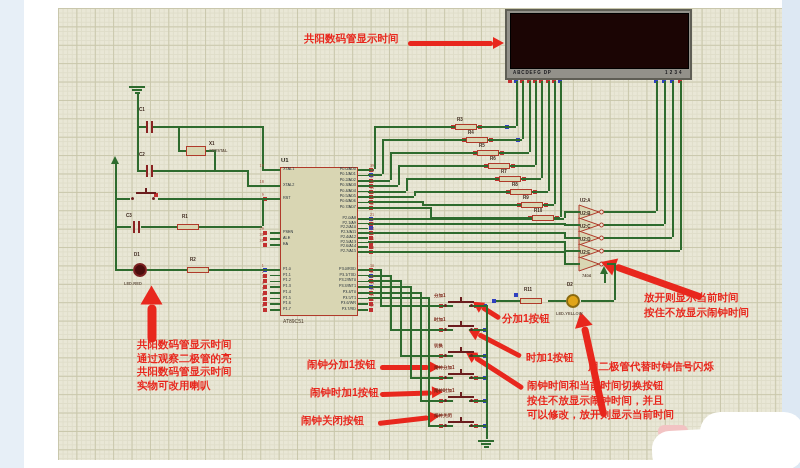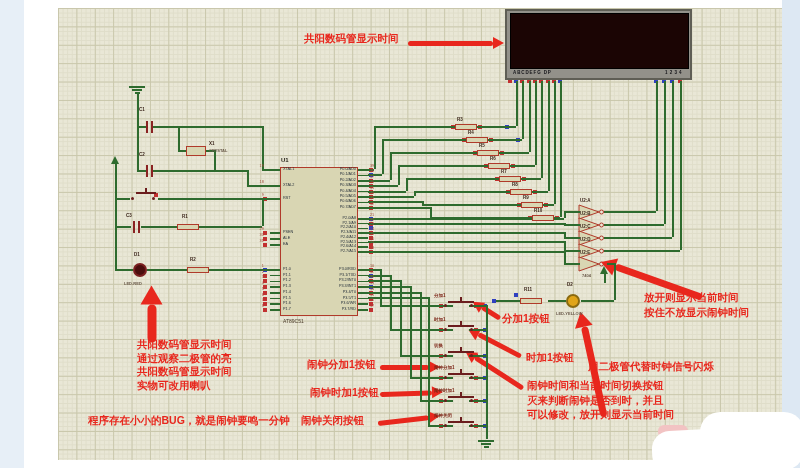--- a/index.html
+++ b/index.html
@@ -531,28 +531,27 @@
       <div class="abs" style="left: 3px; top: 39px; width: 20px; height: 5px; border-radius: 1px; background: rgb(255, 32, 20); box-shadow: rgba(255, 46, 26, 0.85) 0px 0px 4px;"></div>
       <div class="abs" style="left: 0px; top: 23.5px; width: 5px; height: 18px; border-radius: 1px; background: rgba(255, 70, 50, 0.09);"></div>
       <div class="abs" style="left: 0px; top: 2.5px; width: 5px; height: 18px; border-radius: 1px; background: rgb(255, 32, 20); box-shadow: rgba(255, 46, 26, 0.85) 0px 0px 4px;"></div>
       <div class="abs" style="left: 3px; top: 19.5px; width: 20px; height: 5px; border-radius: 1px; background: rgb(255, 32, 20); box-shadow: rgba(255, 46, 26, 0.85) 0px 0px 4px;"></div>
     </div>
     <div class="abs note" style="left: 304px; top: 33px;">共阳数码管显示时间</div>
     <div class="abs note" style="left: 137px; top: 339px;">共阳数码管显示时间</div>
     <div class="abs note" style="left: 137px; top: 352.5px;">通过观察二极管的亮</div>
     <div class="abs note" style="left: 137px; top: 366px;">共阳数码管显示时间</div>
     <div class="abs note" style="left: 137px; top: 379.5px;">实物可改用喇叭</div>
-    <div class="abs note" style="left: 88px; top: 415px;">程序存在小小的BUG，就是闹钟要鸣一分钟</div>
     <div class="abs note" style="left: 502px; top: 313px;">分加1按钮</div>
     <div class="abs note" style="left: 526px; top: 352px;">时加1按钮</div>
     <div class="abs note" style="left: 307px; top: 359px;">闹钟分加1按钮</div>
     <div class="abs note" style="left: 310px; top: 387px;">闹钟时加1按钮</div>
     <div class="abs note" style="left: 301px; top: 415px;">闹钟关闭按钮</div>
     <div class="abs note" style="left: 527px; top: 380px;">闹钟时间和当前时间切换按钮</div>
-    <div class="abs note" style="left: 527px; top: 394.5px;">灭来判断闹钟是否到时，并且</div>
+    <div class="abs note" style="left: 527px; top: 394.5px;">按住不放显示闹钟时间，并且</div>
     <div class="abs note" style="left: 527px; top: 409px;">可以修改，放开则显示当前时间</div>
     <div class="abs note" style="left: 644px; top: 292px;">放开则显示当前时间</div>
     <div class="abs note" style="left: 644px; top: 307px;">按住不放显示闹钟时间</div>
     <div class="abs note" style="left: 588px; top: 361px;">用二极管代替时钟信号闪烁</div>
     <div class="abs" style="left: 408px; top: 40.5px; width: 96px; height: 5px; transform: rotate(0rad); transform-origin: 0px 50%;">
       <div class="abs" style="left: 0px; top: 0px; width: 85px; height: 5px; background: rgb(232, 39, 29); border-radius: 2.5px;"></div>
       <div class="abs" style="left: 85px; top: -4px; width: 0px; height: 0px; border-left: 11px solid rgb(232, 39, 29); border-top: 6.5px solid transparent; border-bottom: 6.5px solid transparent;"></div>
     </div>
     <div class="abs" style="left: 152px; top: 337.5px; width: 58px; height: 9px; transform: rotate(-1.5708rad); transform-origin: 0px 50%;">
       <div class="abs" style="left: 0px; top: 0px; width: 38.2px; height: 9px; background: rgb(232, 39, 29); border-radius: 4.5px;"></div>

